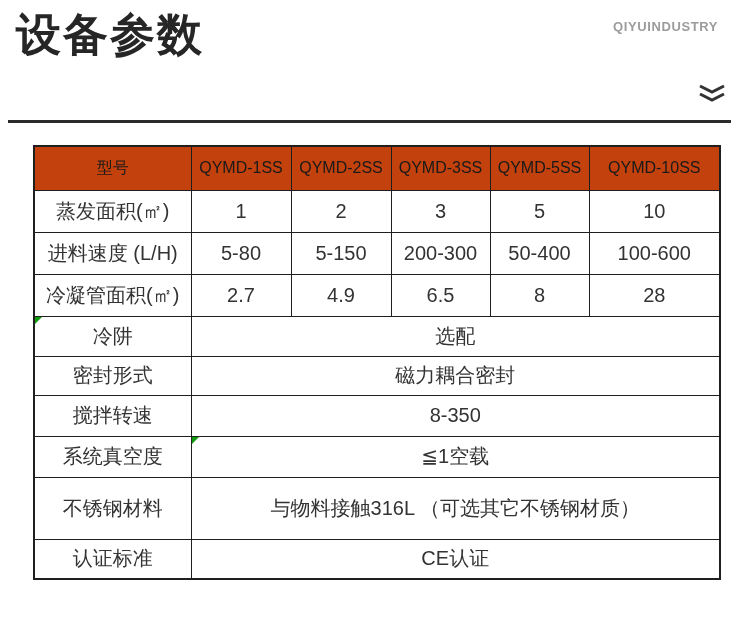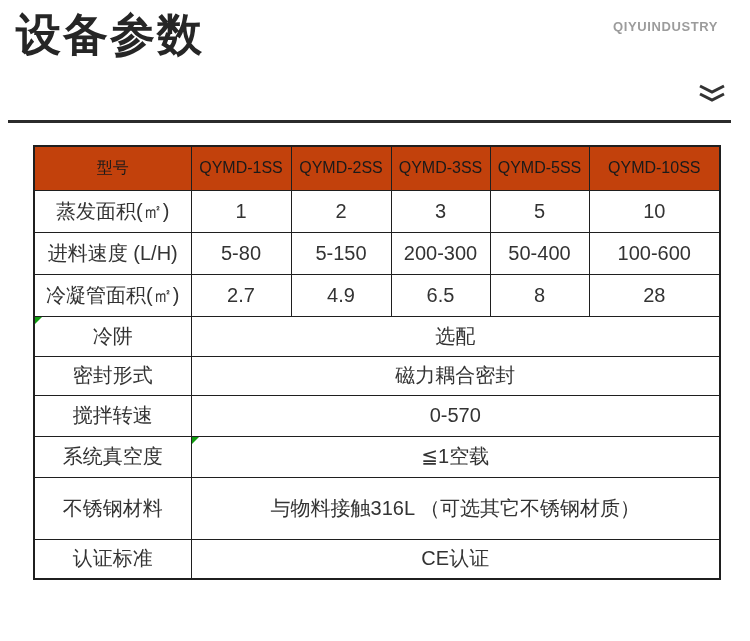--- a/index.html
+++ b/index.html
@@ -136,21 +136,21 @@
       <tr style="height:40px">
         <td class="rowlabel">冷阱<span class="flag"></span></td>
         <td colspan="5">选配</td>
       </tr>
       <tr style="height:39px">
         <td class="rowlabel">密封形式</td>
         <td colspan="5">磁力耦合密封</td>
       </tr>
       <tr style="height:41px">
         <td class="rowlabel">搅拌转速</td>
-        <td colspan="5">0-570</td>
+        <td colspan="5">8-350</td>
       </tr>
       <tr style="height:41px">
         <td class="rowlabel">系统真空度</td>
         <td colspan="5">≦1空载<span class="flag"></span></td>
       </tr>
       <tr style="height:62px">
         <td class="rowlabel">不锈钢材料</td>
         <td colspan="5">与物料接触316L （可选其它不锈钢材质）</td>
       </tr>
       <tr style="height:40px">

